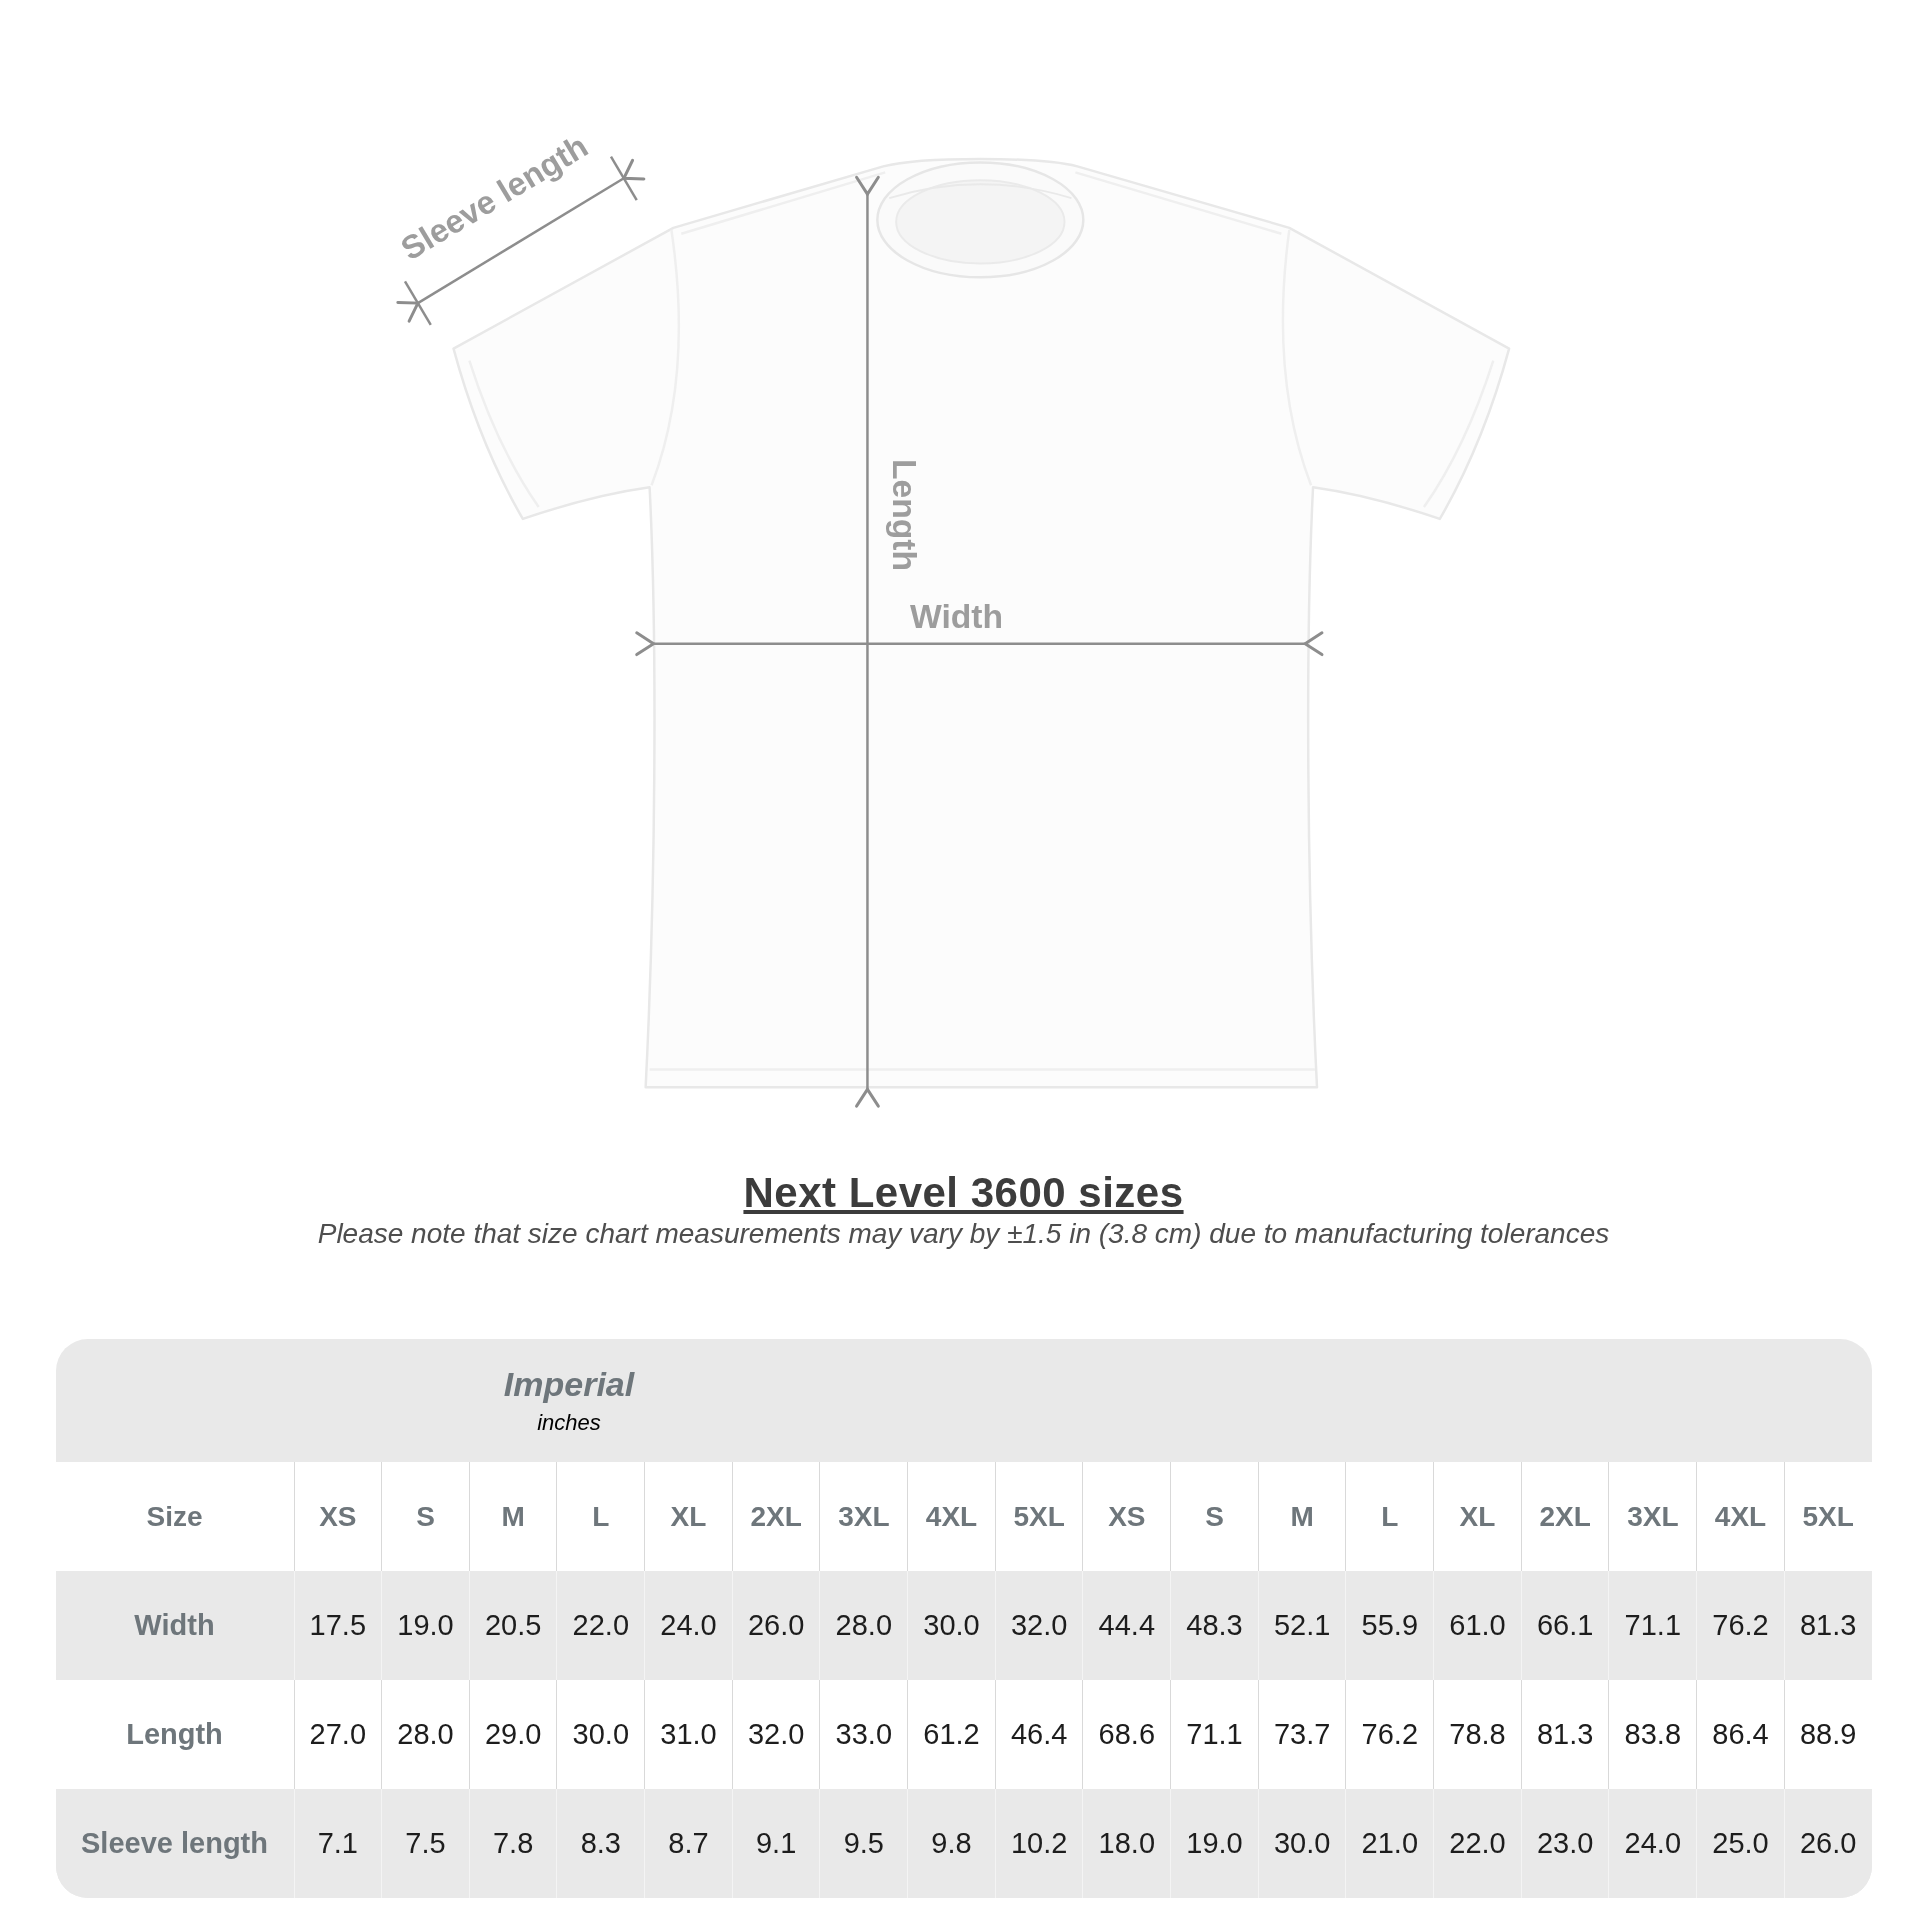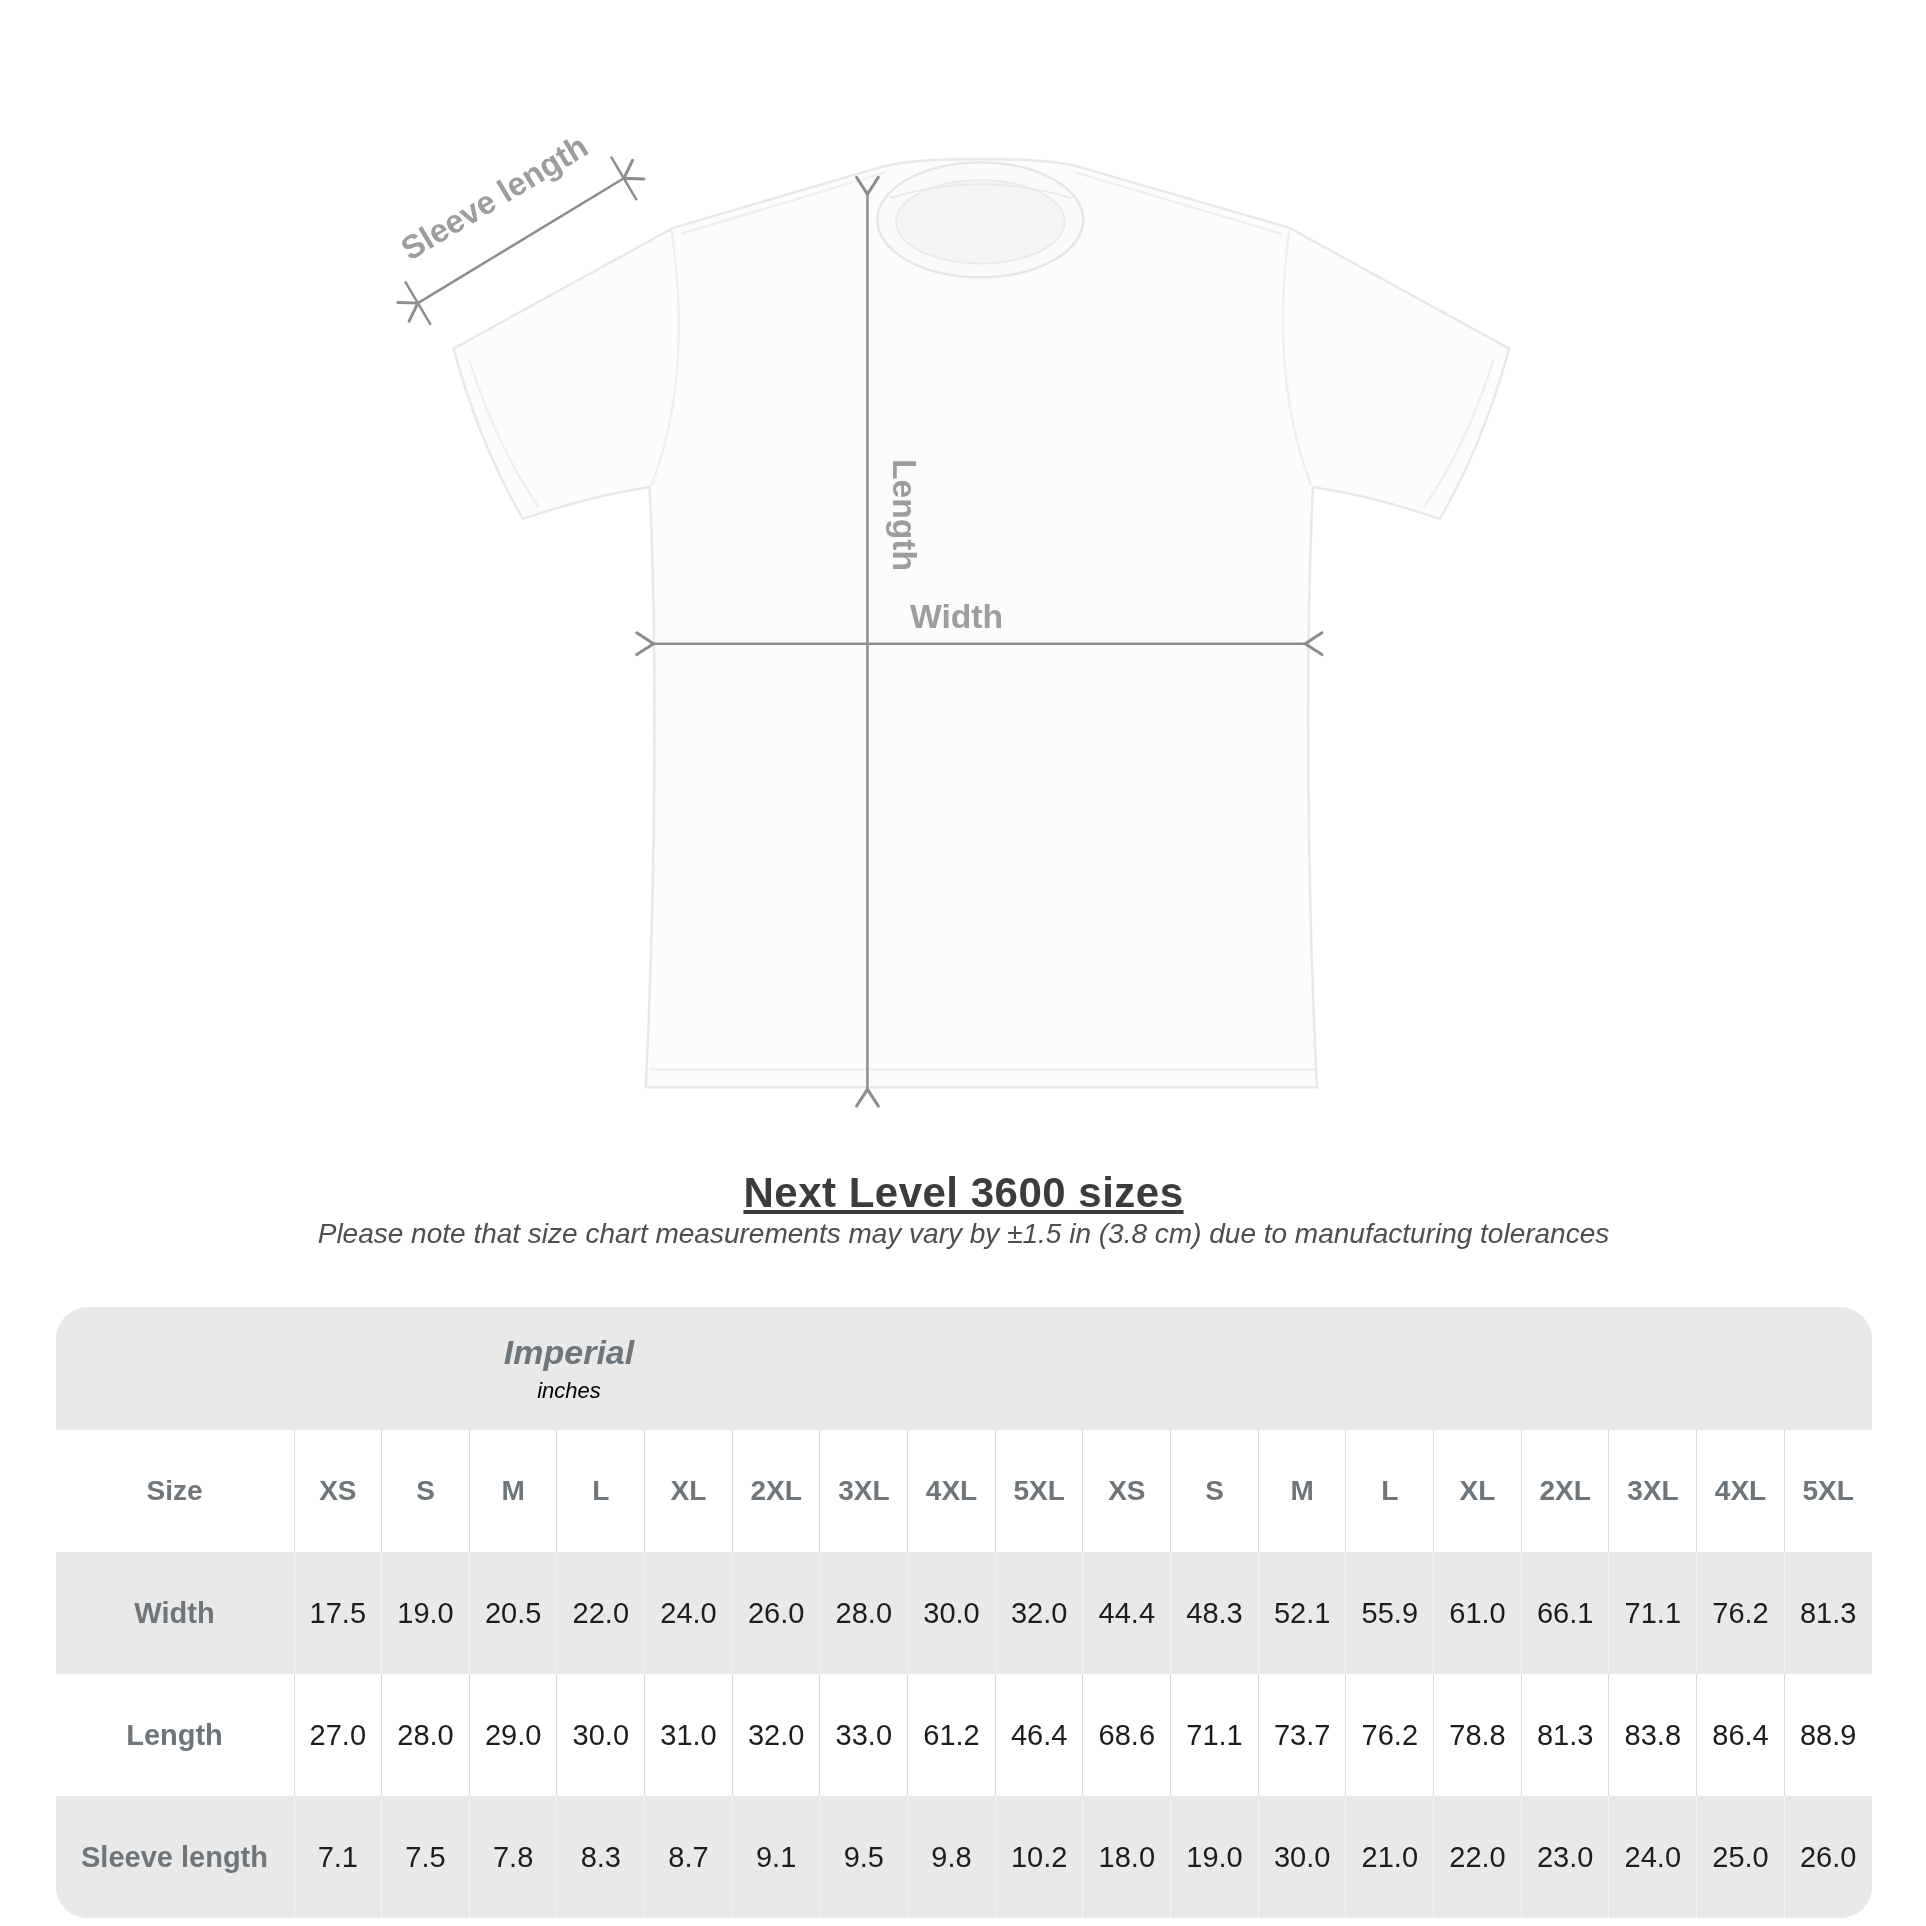--- a/index.html
+++ b/index.html
@@ -9,30 +9,30 @@
   }
   *{margin:0;padding:0;box-sizing:border-box;}
   html,body{width:1927px;height:1927px;background:#ffffff;overflow:hidden;
     font-family:"Liberation Sans",sans-serif;}
   .figure-wrap{width:1927px;height:1129px;}
   svg text{font-family:"Liberation Sans",sans-serif;}
   .page-title{margin-top:40px;text-align:center;font-size:42px;line-height:48px;font-weight:bold;
     color:var(--heading-text);letter-spacing:0.5px;text-decoration:underline;}
   .page-subtitle{margin-top:0;text-align:center;font-size:28px;line-height:34px;font-style:italic;
     color:var(--subtitle-text);}
-  .panel{width:1816px;margin:56px auto 0 auto;background:var(--panel-gray);border-radius:32px;
+  .panel{width:1816px;margin:88px auto 0 auto;background:var(--panel-gray);border-radius:32px;
     overflow:hidden;}
   .unit-band{display:grid;grid-template-columns:238px repeat(18,1fr);height:123px;}
   .unit-head{display:flex;flex-direction:column;align-items:center;justify-content:center;gap:6px;
     color:var(--table-header-text);}
   .unit-head.imperial{grid-column:1/11;}
   .unit-head.metric{grid-column:11/20;}
   .unit-title{font-size:34px;font-weight:bold;font-style:italic;}
   .unit-sub{font-size:22px;font-style:italic;color:#000000;}
-  .trow{display:grid;grid-template-columns:238px repeat(18,1fr);height:122px;}
+  .trow{display:grid;grid-template-columns:238px repeat(18,1fr);height:109px;}
   .trow.white{background:var(--row-white);}
   .trow.gray{background:var(--panel-gray);}
   .tcell{display:flex;align-items:center;justify-content:center;font-size:29px;
     color:var(--value-text);border-left:1px solid var(--grid-line);}
   .trow.gray .tcell{border-left-color:var(--grid-line-on-gray);}
   .tcell.rowlabel{border-left:none;font-weight:bold;color:var(--table-header-text);}
   .tcell.colhead{font-weight:bold;color:var(--table-header-text);font-size:28px;}
 </style>
 </head>
 <body>

